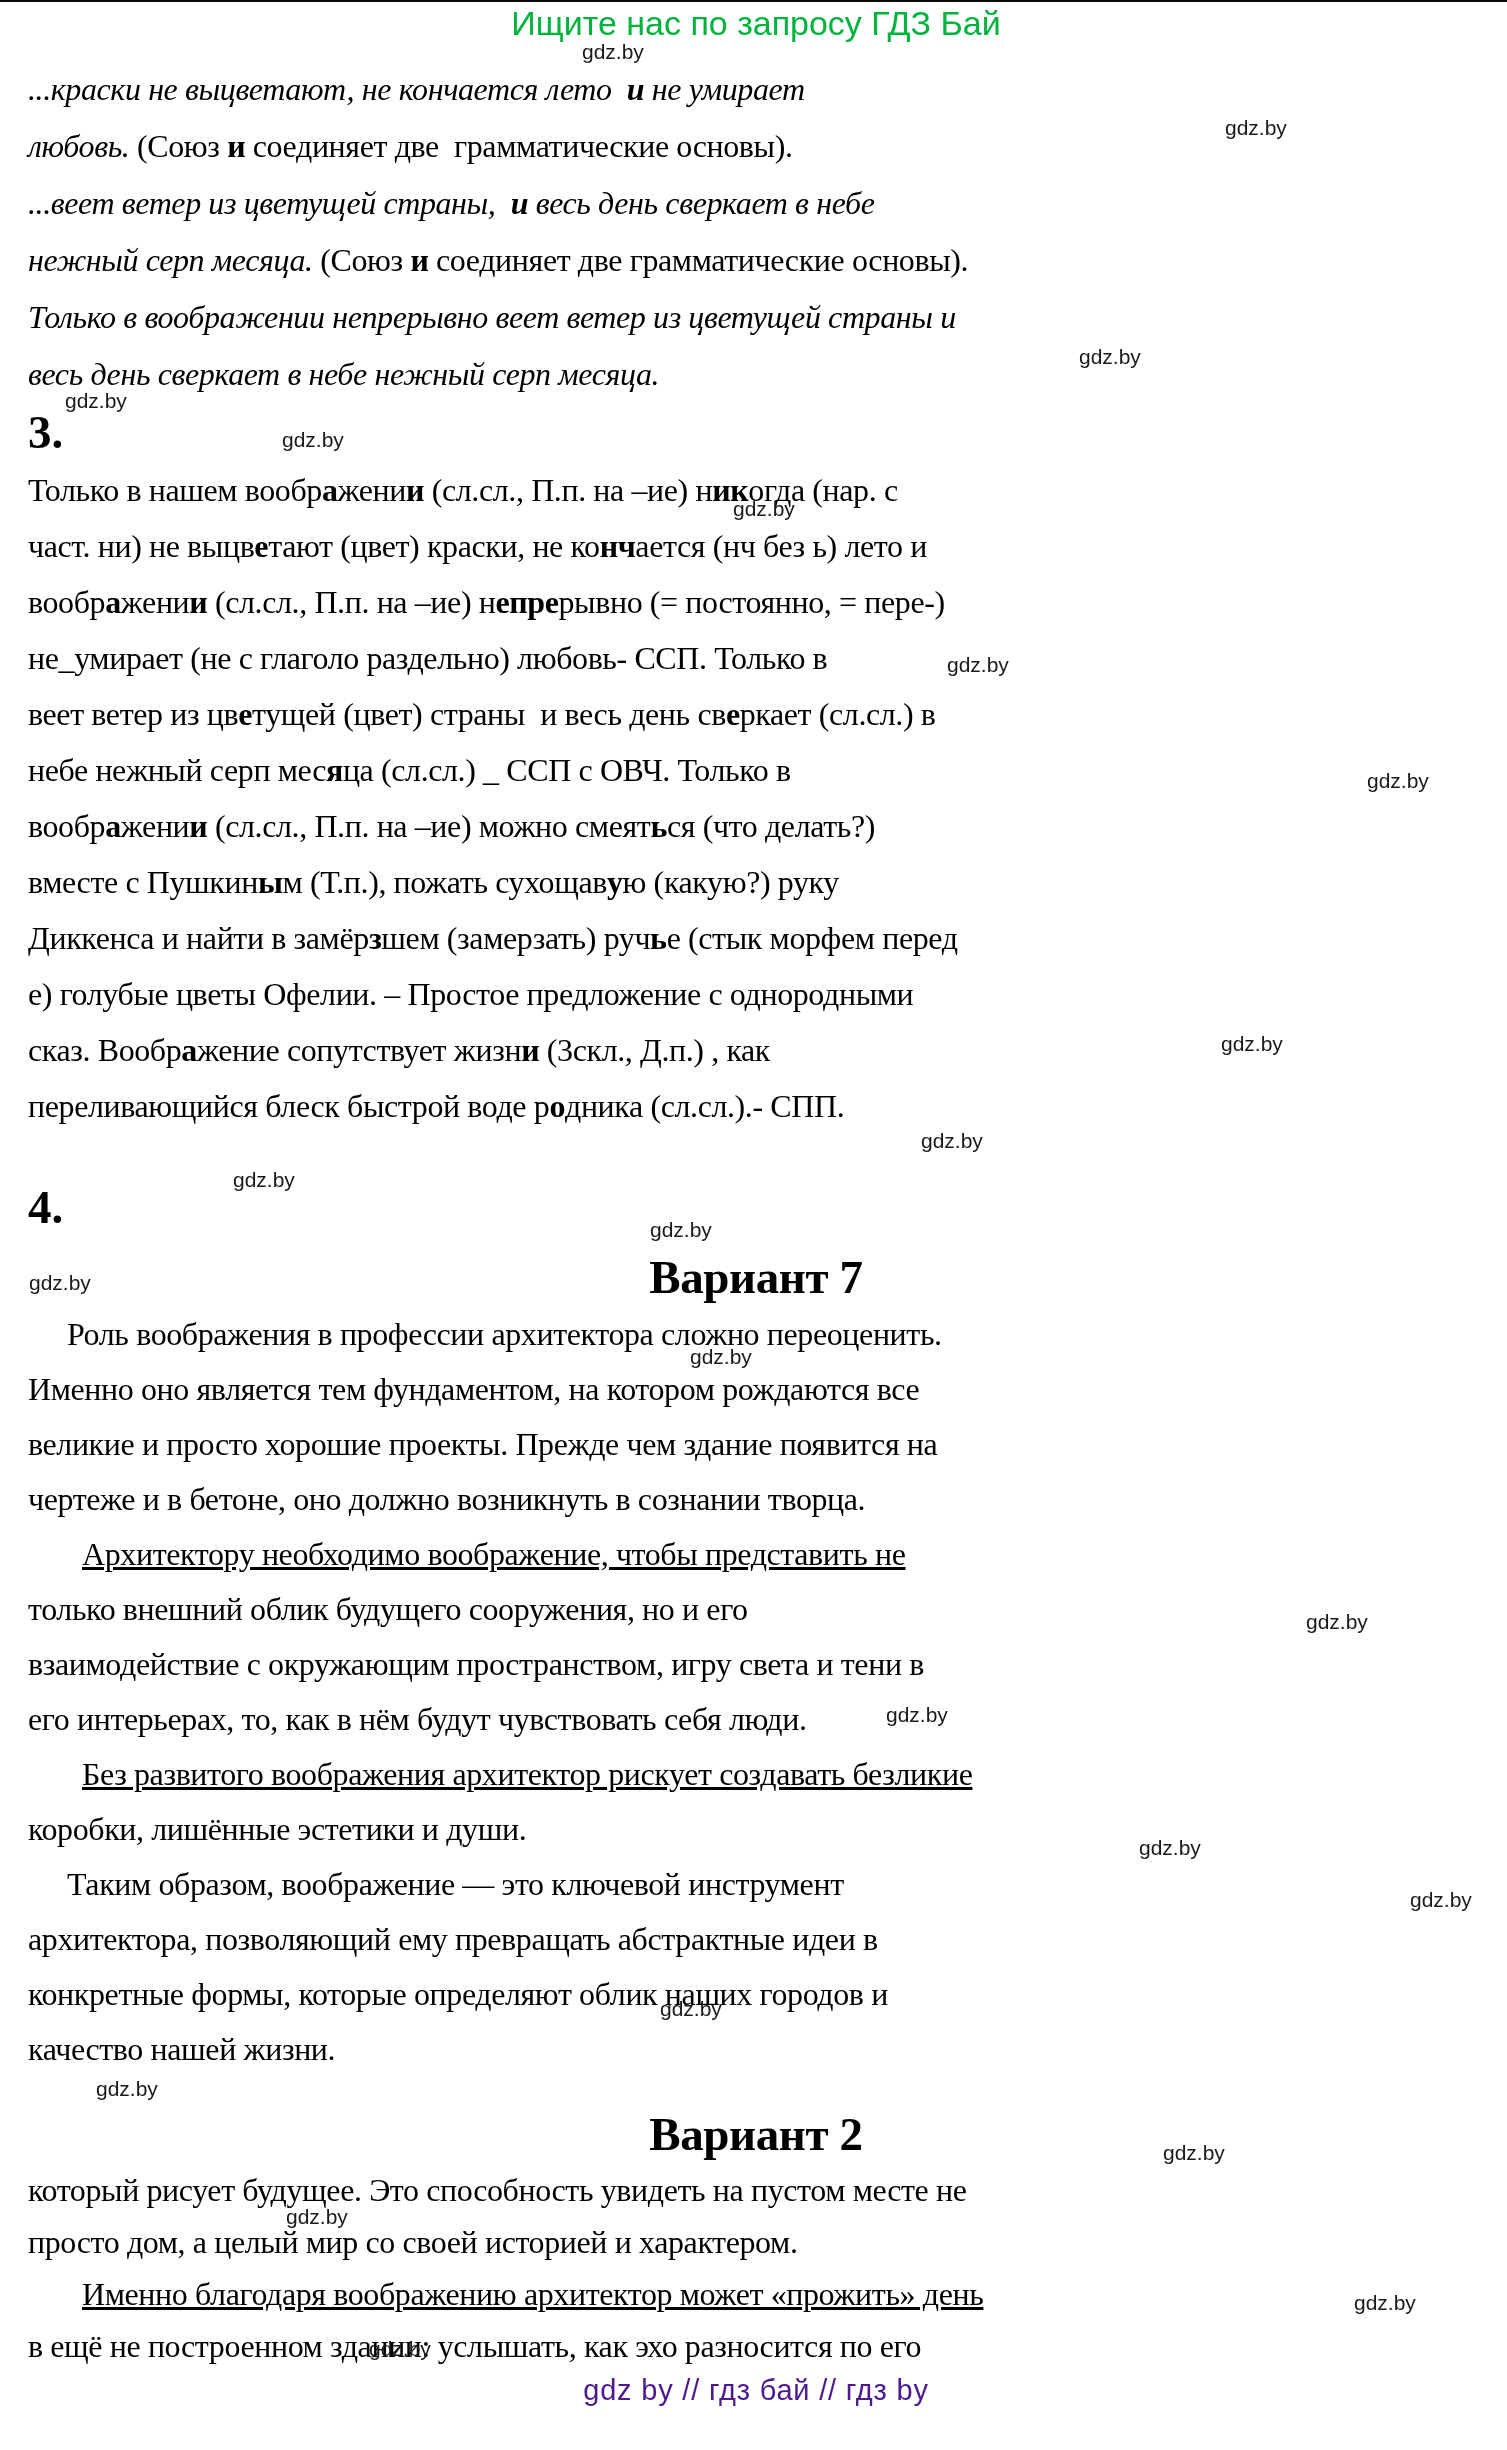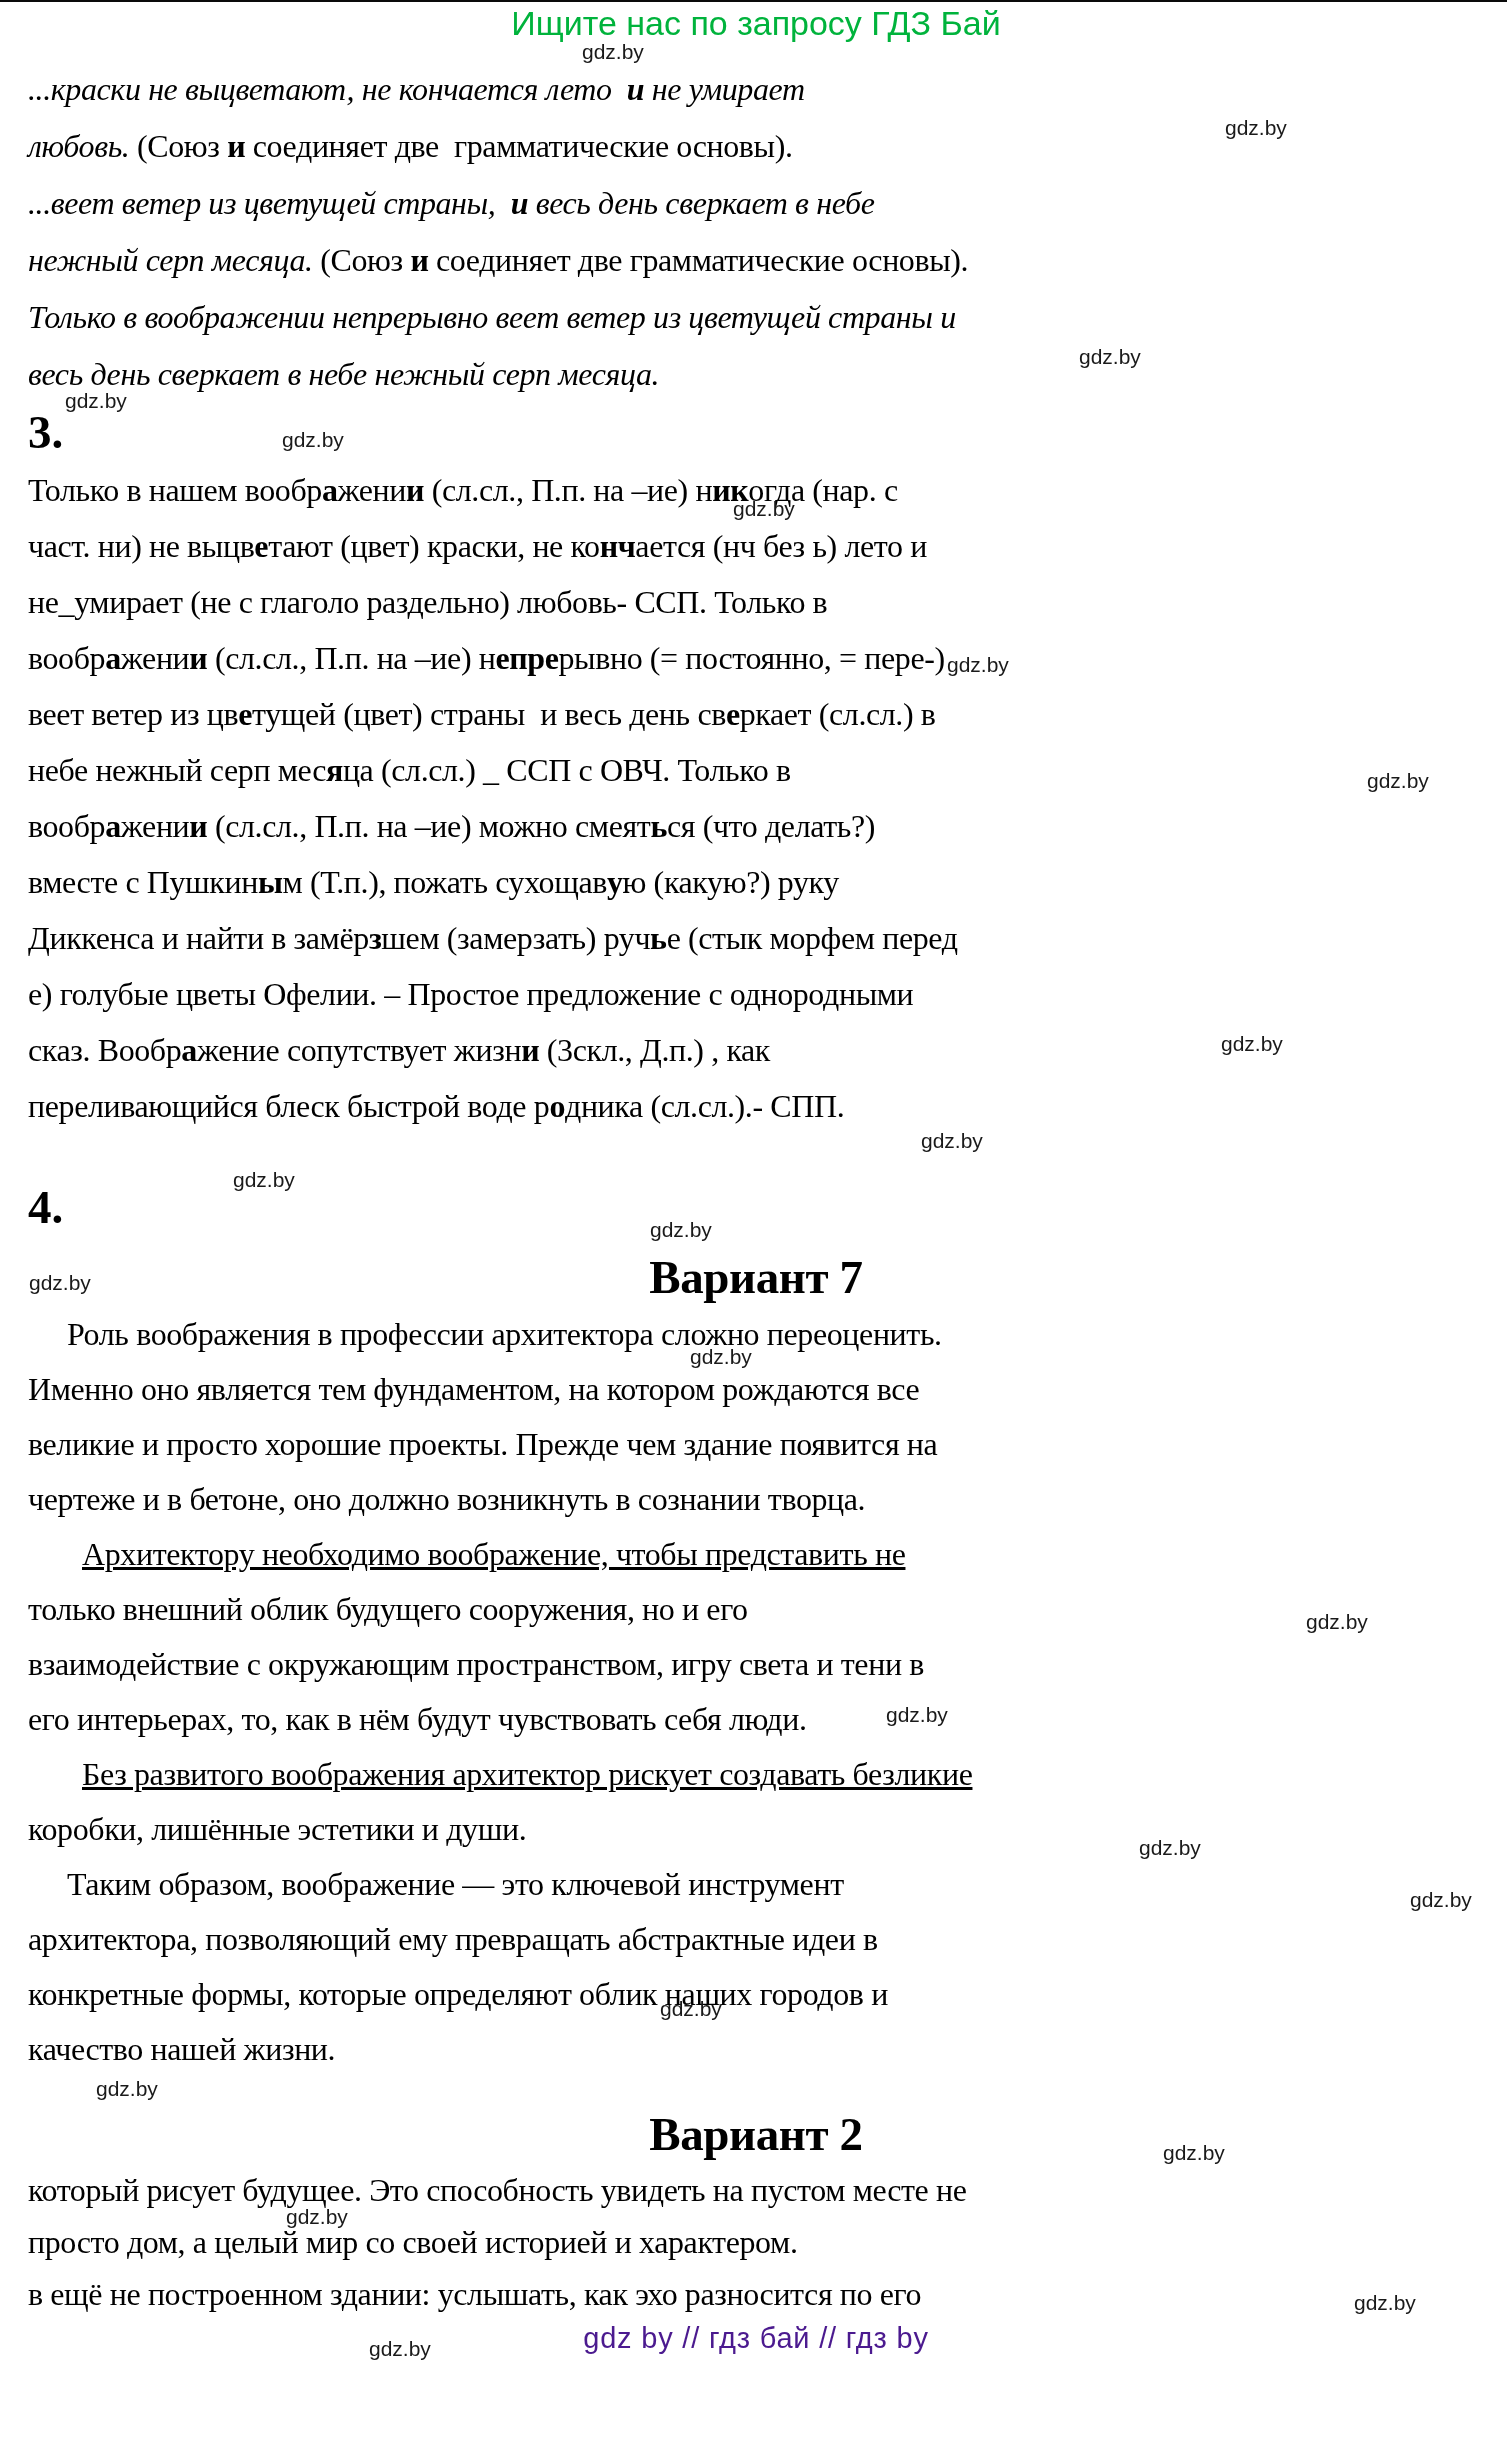--- a/index.html
+++ b/index.html
@@ -56,22 +56,22 @@
     <div class="line"><i>нежный серп месяца.</i> (Союз <b>и</b> соединяет две грамматические основы).</div>
     <div class="line"><i>Только в воображении непрерывно веет ветер из цветущей страны и</i></div>
     <div class="line"><i>весь день сверкает в небе нежный серп месяца.</i></div>
   </div>
 
   <div class="num">3.</div>
 
   <div class="answer">
     <div class="line">Только в нашем вообр<b>а</b>жени<b>и</b> (сл.сл., П.п. на –ие) н<b>ик</b>огда (нар. с</div>
     <div class="line">част. ни) не выцв<b>е</b>тают (цвет) краски, не ко<b>нч</b>ается (нч без ь) лето и</div>
+    <div class="line">вообр<b>а</b>жени<b>и</b> (сл.сл., П.п. на –ие) н<b>епре</b>рывно (= постоянно, = пере-)</div>
     <div class="line">не_умирает (не с глаголо раздельно) любовь- ССП. Только в</div>
-    <div class="line">вообр<b>а</b>жени<b>и</b> (сл.сл., П.п. на –ие) н<b>епре</b>рывно (= постоянно, = пере-)</div>
     <div class="line">веет ветер из цв<b>е</b>тущей (цвет) страны&nbsp; и весь день св<b>е</b>ркает (сл.сл.) в</div>
     <div class="line">небе нежный серп мес<b>я</b>ца (сл.сл.) _ ССП с ОВЧ. Только в</div>
     <div class="line">вообр<b>а</b>жени<b>и</b> (сл.сл., П.п. на –ие) можно смеят<b>ь</b>ся (что делать?)</div>
     <div class="line">вместе с Пушкин<b>ы</b>м (Т.п.), пожать сухощав<b>у</b>ю (какую?) руку</div>
     <div class="line">Диккенса и найти в замёр<b>з</b>шем (замерзать) руч<b>ь</b>е (стык морфем перед</div>
     <div class="line">е) голубые цветы Офелии. – Простое предложение с однородными</div>
     <div class="line">сказ. Вообр<b>а</b>жение сопутствует жизн<b>и</b> (3скл., Д.п.) , как</div>
     <div class="line">переливающийся блеск быстрой воде р<b>о</b>дника (сл.сл.).- СПП.</div>
   </div>
 
@@ -94,20 +94,21 @@
     <div class="line">архитектора, позволяющий ему превращать абстрактные идеи в</div>
     <div class="line">конкретные формы, которые определяют облик наших городов и</div>
     <div class="line">качество нашей жизни.</div>
   </div>
 
   <div class="variant-title v2-title">Вариант 2</div>
 
   <div class="v2">
     <div class="line">который рисует будущее. Это способность увидеть на пустом месте не</div>
     <div class="line">просто дом, а целый мир со своей историей и характером.</div>
+    <div class="line ind2">Именно благодаря воображению архитектор может «прожить» день</div>
     <div class="line">в ещё не построенном здании: услышать, как эхо разносится по его</div>
   </div>
 
   <div class="footer" style="color: rgb(75, 26, 143);">gdz by  //  гдз бай  //  гдз by</div>
 
 </div>
 
 <span class="wm" style="left: 582px; top: 38px; color: rgb(26, 26, 26);">gdz.by</span>
 <span class="wm" style="left: 1225px; top: 114px; color: rgb(26, 26, 26);">gdz.by</span>
 <span class="wm" style="left: 1079px; top: 343px; color: rgb(26, 26, 26);">gdz.by</span>

